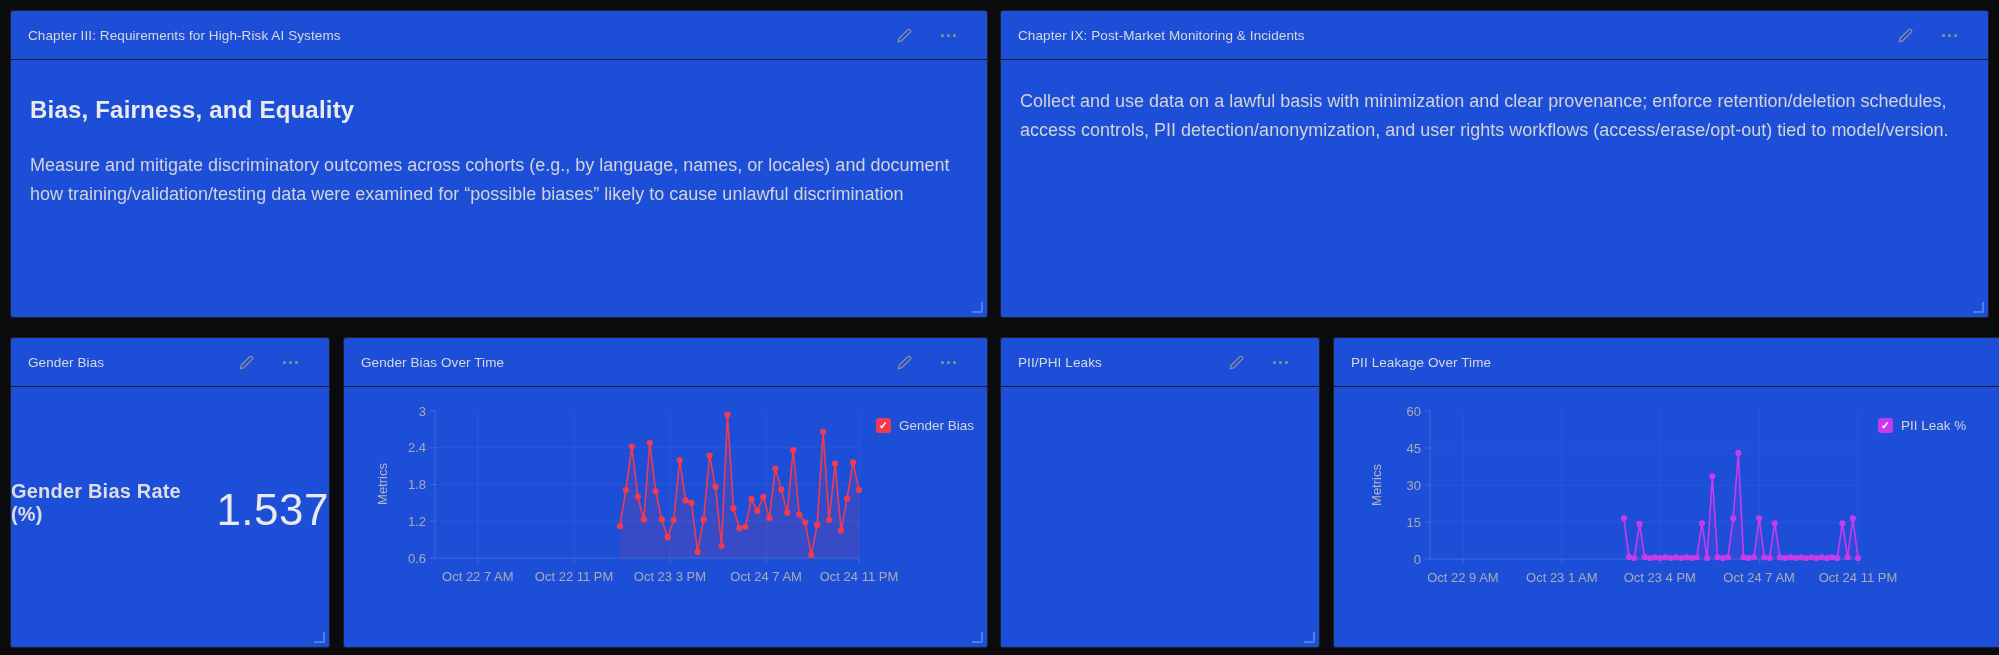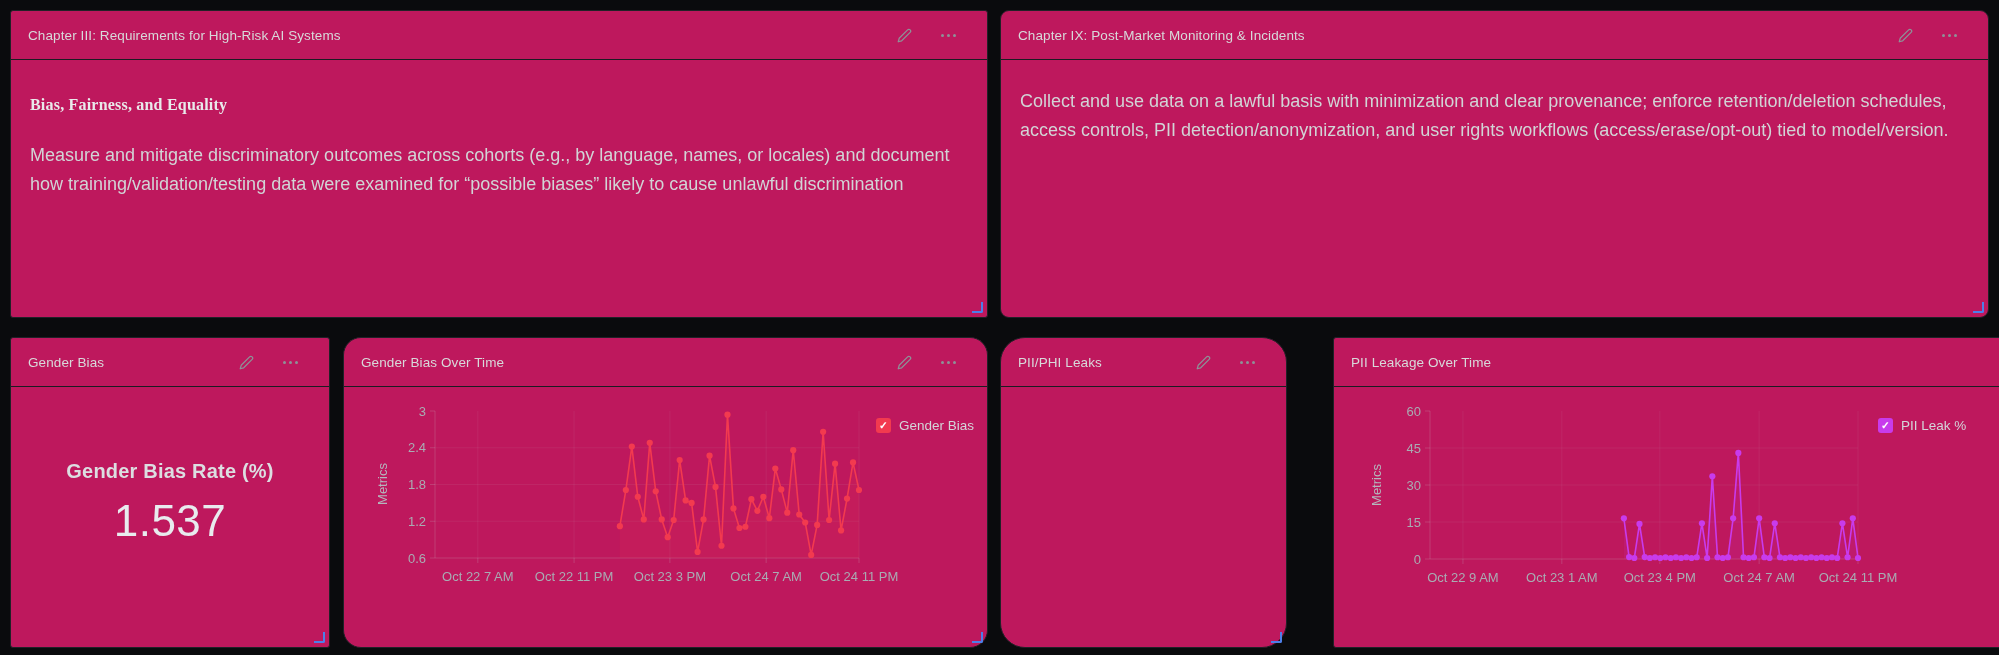--- a/index.html
+++ b/index.html
@@ -1,34 +1,34 @@
 <!DOCTYPE html>
 <html><head>
 <meta charset="utf-8">
 <style>
   html,body{margin:0;padding:0;background:#0a0b0d;}
   body{width:1999px;height:655px;position:relative;overflow:hidden;
        font-family:"Liberation Sans",sans-serif;-webkit-font-smoothing:antialiased;}
-  .panel{position:absolute;background:#be185d;border:1px solid #202127;border-radius:3px;box-sizing:border-box;}
+  .panel{position:absolute;background:#1d4ed8;border:1px solid #202127;border-radius:3px;box-sizing:border-box;}
   .panel-header{height:49px;display:flex;align-items:center;padding:0 14px 0 17px;
        border-bottom:1px solid #1b1c22;box-sizing:border-box;}
   .panel-title{font-size:13.5px;font-weight:500;color:#d8d9da;letter-spacing:.1px;flex:0 0 auto;}
   .header-actions{margin-left:auto;display:flex;align-items:center;gap:26px;padding-right:16px;}
   .icon-btn{width:18px;height:18px;display:flex;align-items:center;justify-content:center;cursor:pointer;}
   .icon-btn svg{display:block;}
   .dots{display:flex;gap:3px;}
   .dots i{width:3px;height:3px;border-radius:50%;background:#8e9197;display:block;}
   .resize-corner{position:absolute;right:4px;bottom:4px;width:9px;height:9px;
        border-right:2px solid #4d7fe8;border-bottom:2px solid #4d7fe8;border-bottom-right-radius:2px;}
   
   .text-body{padding:0 19px;}
-  .text-heading{margin:36px 0 0 0;font-size:16px;font-weight:700;color:#e9eaeb;letter-spacing:.2px;font-family:Liberation Serif, serif;}
+  .text-heading{margin:36px 0 0 0;font-size:24px;font-weight:700;color:#e9eaeb;letter-spacing:.2px;}
   .text-para{margin:27px 0 0 0;font-size:18px;line-height:29px;color:#d2d4d6;max-width:940px;}
   
-  .stat-body{position:absolute;top:49px;left:0;right:0;bottom:0;display:flex;flex-direction:column;
+  .stat-body{position:absolute;top:49px;left:0;right:0;bottom:0;display:flex;flex-direction:row;
        align-items:center;justify-content:center;transform:translateY(-14px);}
   .stat-label{font-size:20px;font-weight:700;color:#dcdee1;letter-spacing:.2px;}
   .stat-value{margin-top:13px;font-size:44px;font-weight:400;color:#e8ebee;letter-spacing:.5px;text-align:center;}
   
   .chart-area{position:absolute;inset:0;}
   .chart-area svg{position:absolute;left:0;top:0;}
   .ylab{position:absolute;width:160px;text-align:center;font-size:13px;font-weight:500;color:#b4b7bd;
        transform:translate(-50%,-50%) rotate(-90deg);}
   .legend{position:absolute;display:flex;align-items:center;gap:8px;height:16px;cursor:pointer;}
   .legend-swatch{width:15px;height:15px;border-radius:3px;display:flex;align-items:center;justify-content:center;
@@ -56,21 +56,21 @@
         </span>
     </span>
   </div>
   <div class="text-body">
     <h1 class="text-heading">Bias, Fairness, and Equality</h1>
     <p class="text-para">Measure and mitigate discriminatory outcomes across cohorts (e.g., by language, names, or locales) and document how training/validation/testing data were examined for “possible biases” likely to cause unlawful discrimination</p>
   </div>
   <span class="resize-corner"></span>
 </div>
 
-<div class="panel" style="left:1000px;top:10px;width:989px;height:308px;border-radius:9px;">
+<div class="panel" style="left:1000px;top:10px;width:989px;height:308px;">
   <div class="panel-header">
     <span class="panel-title">Chapter IX: Post-Market Monitoring &amp; Incidents</span>
     <span class="header-actions">
       <span class="icon-btn">
         <svg width="15" height="15" viewBox="0 0 24 24" fill="none" stroke="#8e9197" stroke-width="2" stroke-linecap="round" stroke-linejoin="round">
             <path d="M17 3a2.8 2.8 0 1 1 4 4L7.5 20.5 2 22l1.5-5.5Z"></path>
           </svg>
       </span>
       <span class="icon-btn">
           <span class="dots">
@@ -105,21 +105,21 @@
         </span>
     </span>
   </div>
   <div class="stat-body">
     <div class="stat-label">Gender Bias Rate (%)</div>
     <div class="stat-value">1.537</div>
   </div>
   <span class="resize-corner"></span>
 </div>
 
-<div class="panel" style="left:343px;top:337px;width:645px;height:311px;border-radius:18px;">
+<div class="panel" style="left:343px;top:337px;width:645px;height:311px;">
   <div class="panel-header">
     <span class="panel-title">Gender Bias Over Time</span>
     <span class="header-actions">
       <span class="icon-btn">
         <svg width="15" height="15" viewBox="0 0 24 24" fill="none" stroke="#8e9197" stroke-width="2" stroke-linecap="round" stroke-linejoin="round">
             <path d="M17 3a2.8 2.8 0 1 1 4 4L7.5 20.5 2 22l1.5-5.5Z"></path>
           </svg>
       </span>
       <span class="icon-btn">
           <span class="dots">
@@ -208,21 +208,21 @@
       </svg>
     <div class="ylab" style="left:38px;top:146px;">Metrics</div>
     <div class="legend" style="left:532px;top:79px;">
       <span class="legend-swatch" style="background:#F23A4F;">✓</span>
       <span class="legend-text">Gender Bias</span>
     </div>
   </div>
   <span class="resize-corner"></span>
 </div>
 
-<div class="panel" style="left:1000px;top:337px;width:287px;height:311px;border-radius:25px;">
+<div class="panel" style="left:1000px;top:337px;width:320px;height:311px;">
   <div class="panel-header">
     <span class="panel-title">PII/PHI Leaks</span>
     <span class="header-actions">
       <span class="icon-btn">
         <svg width="15" height="15" viewBox="0 0 24 24" fill="none" stroke="#8e9197" stroke-width="2" stroke-linecap="round" stroke-linejoin="round">
             <path d="M17 3a2.8 2.8 0 1 1 4 4L7.5 20.5 2 22l1.5-5.5Z"></path>
           </svg>
       </span>
       <span class="icon-btn">
           <span class="dots">

